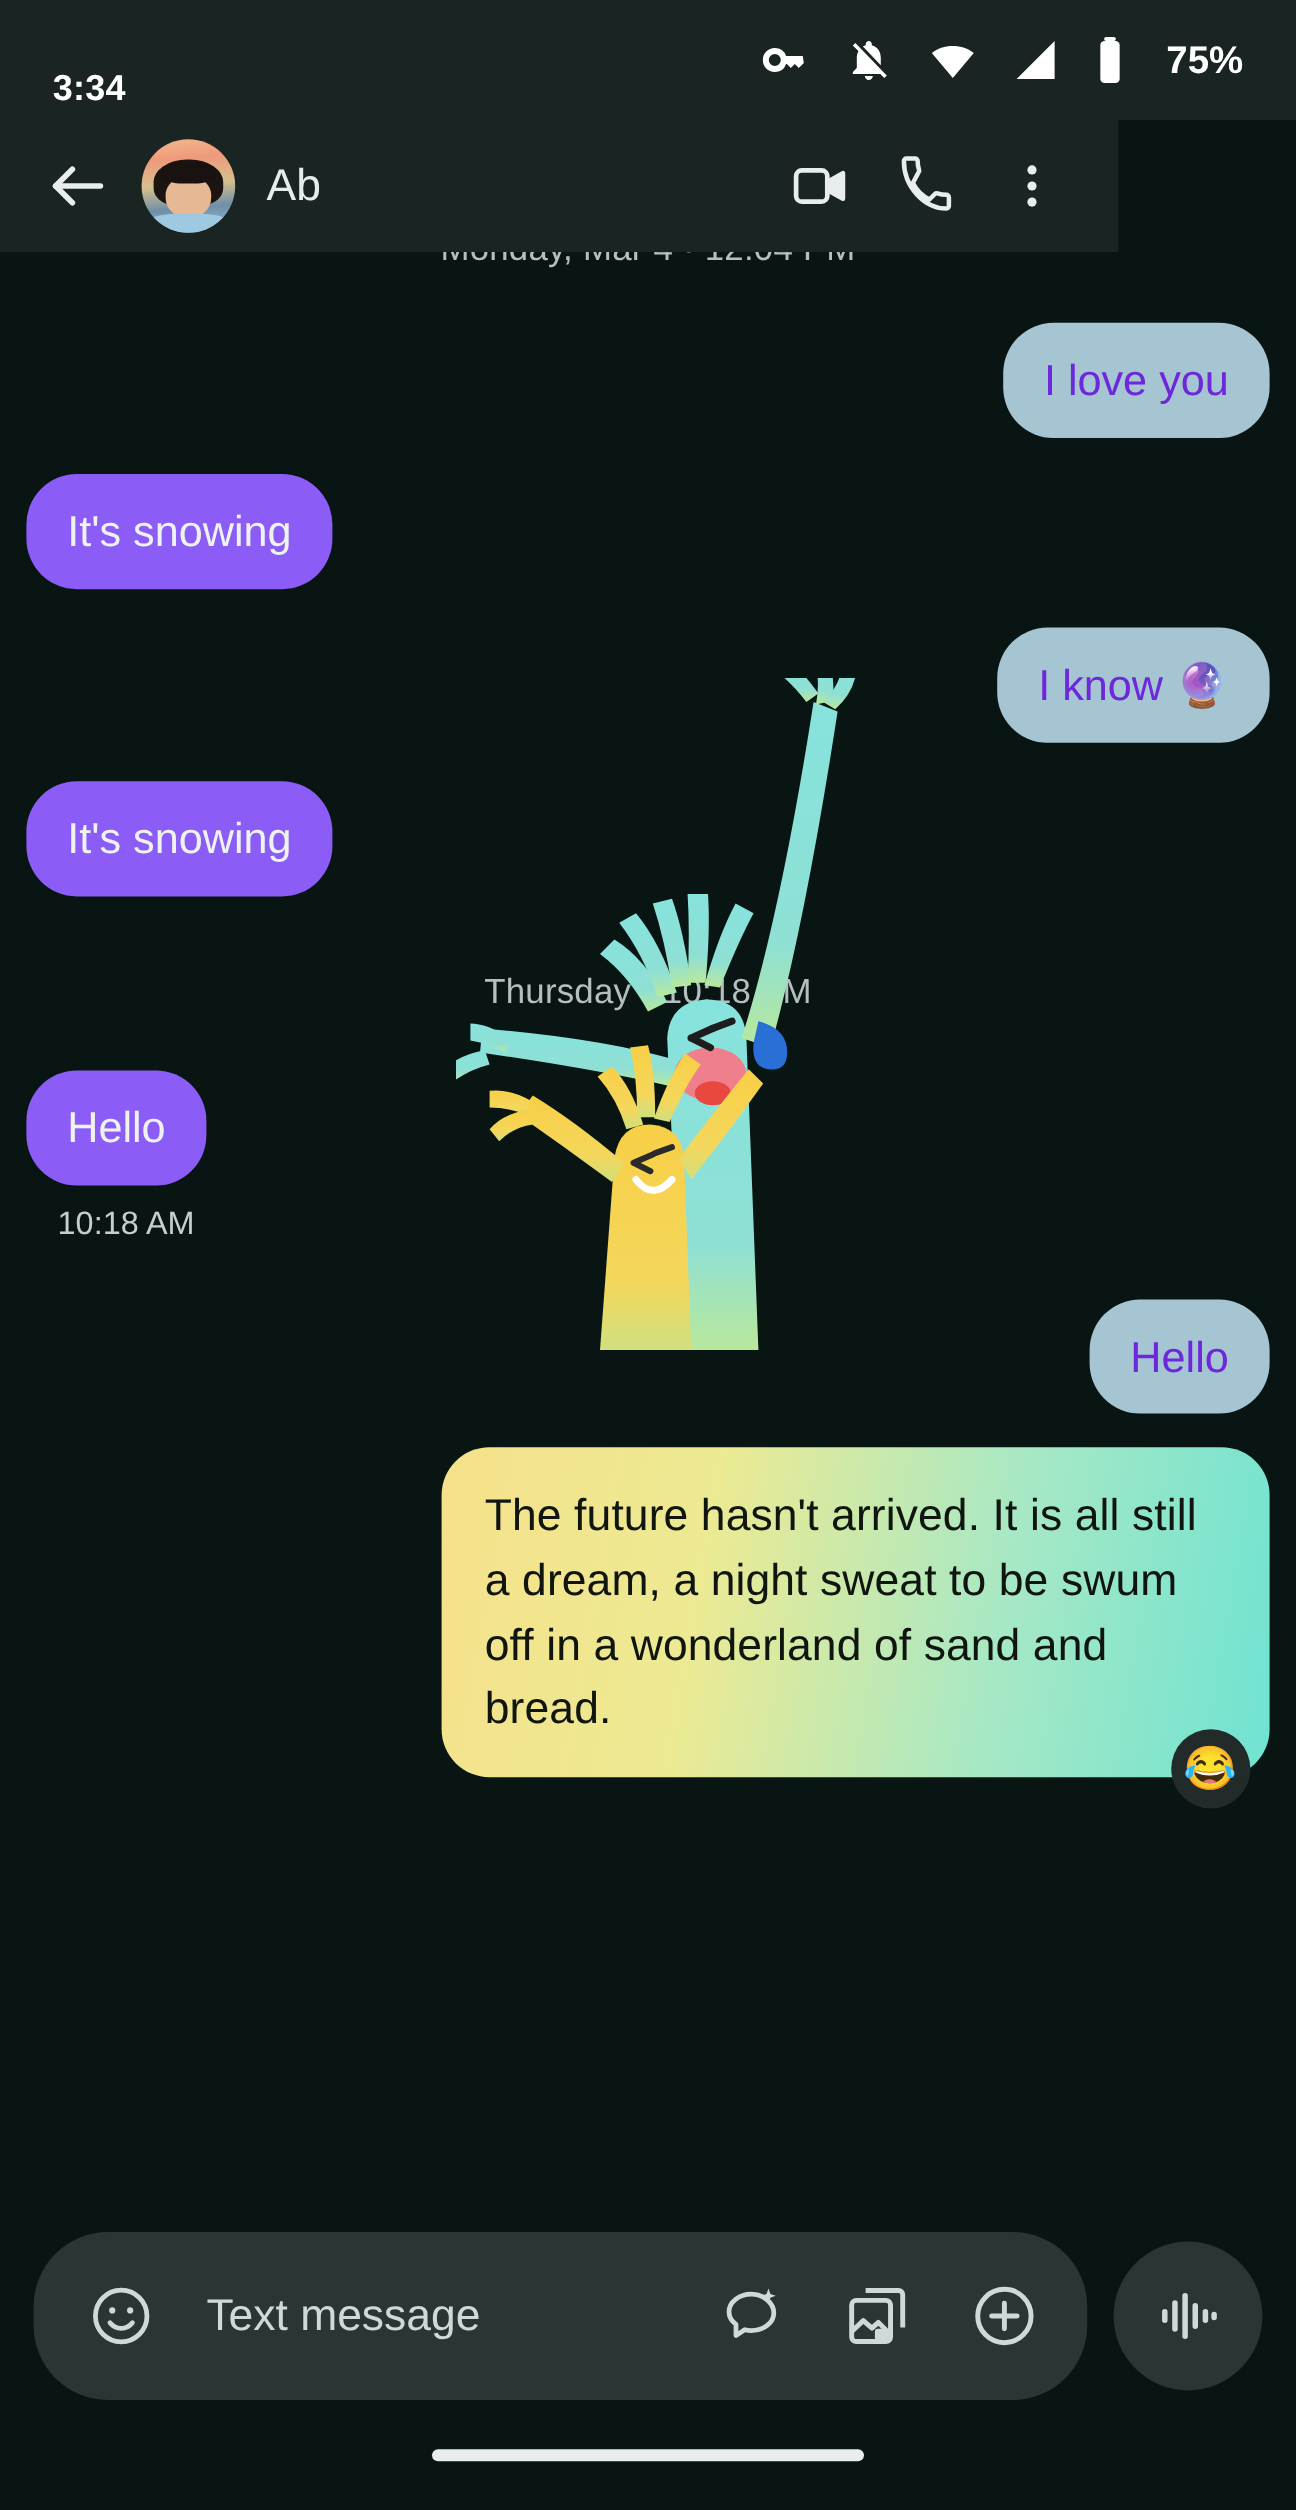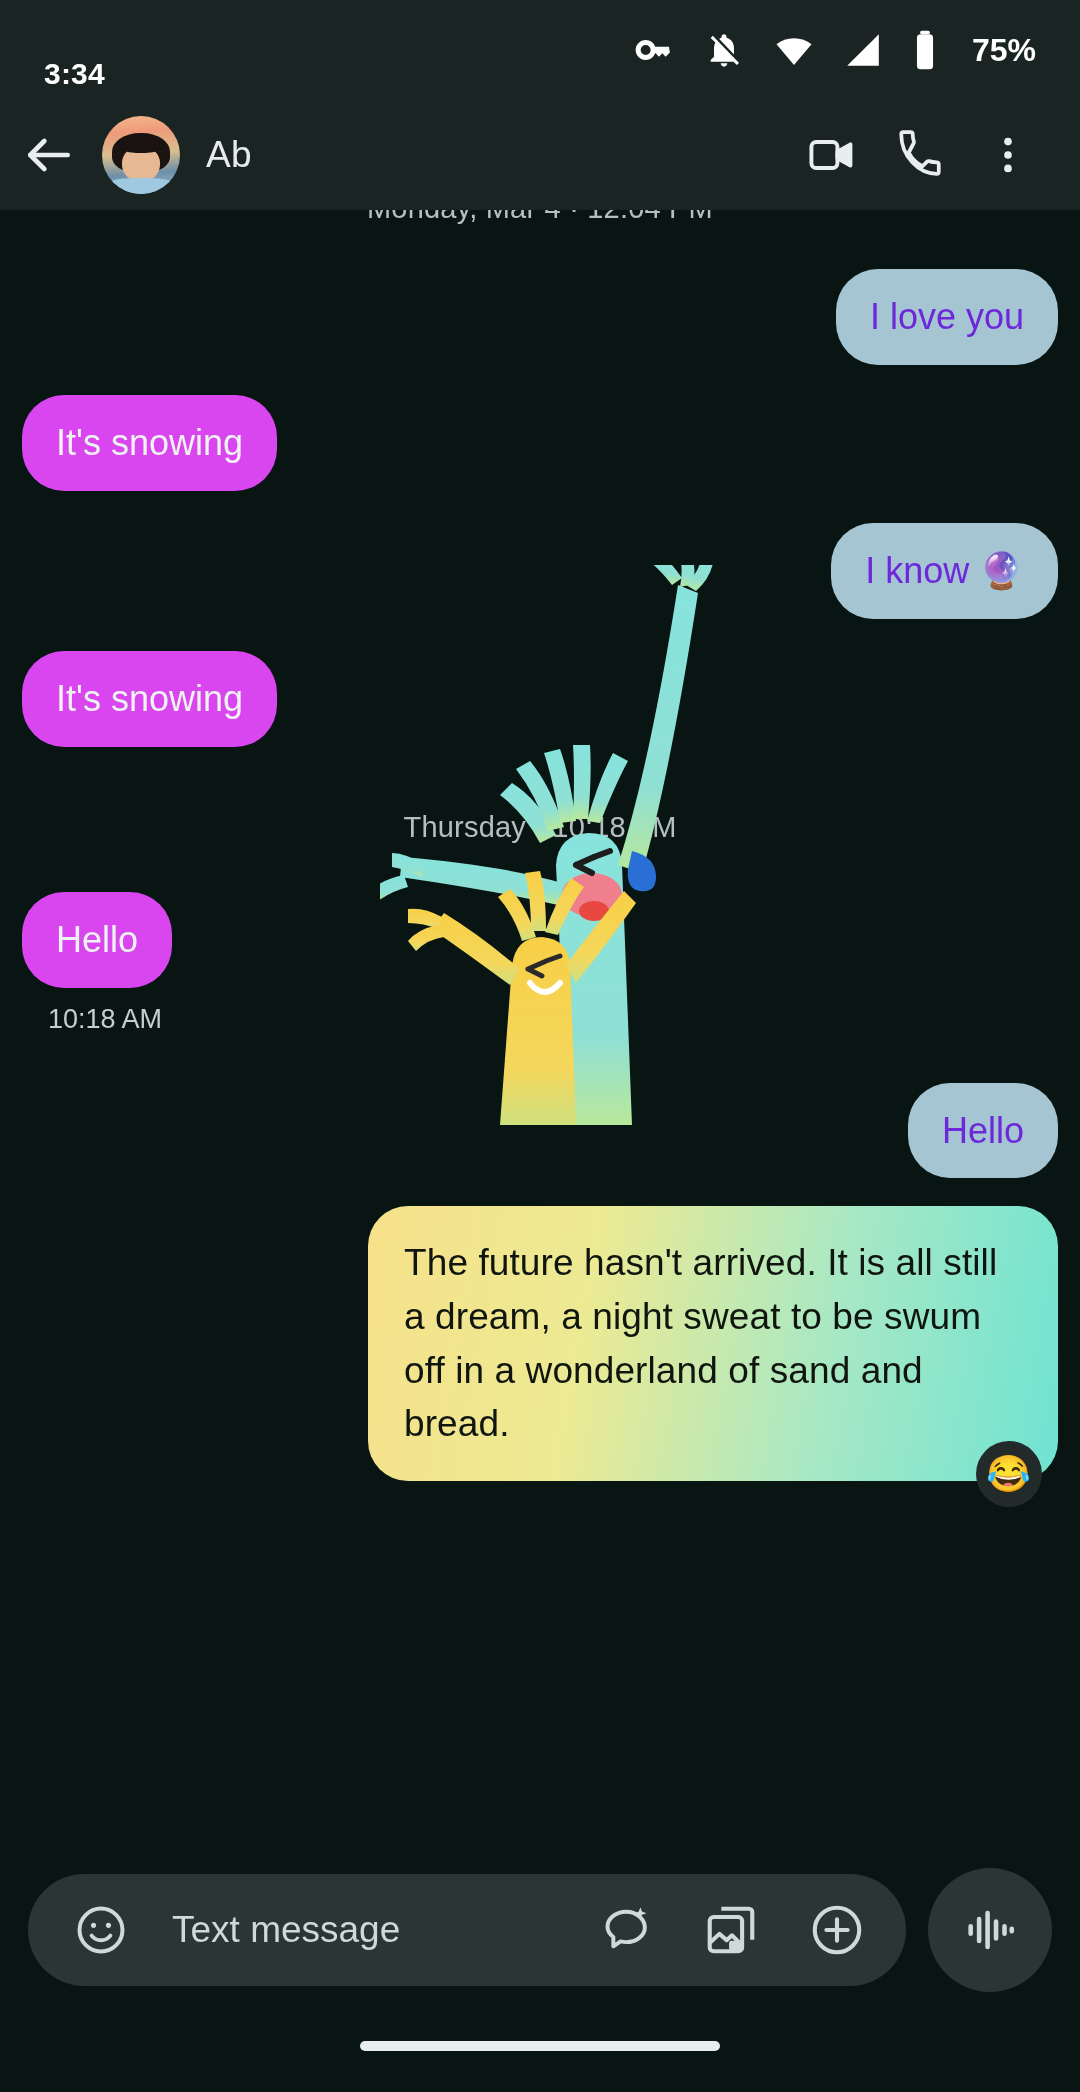--- a/index.html
+++ b/index.html
@@ -18,23 +18,23 @@
     display: flex; align-items: center; justify-content: space-between;
     padding: 0 44px;
   }
   .status-time { color: #ffffff; font-size: 30px; font-weight: 600; letter-spacing: .2px; margin-top: 48px; }
   .status-icons { display: flex; align-items: center; gap: 30px; }
   .status-icons svg { display: block; }
   .battery-pct { color: #ffffff; font-size: 32px; font-weight: 600; margin-left: 4px; }
 
   
   .app-bar {
-    position: absolute; top: 100px; left: 0; width: 1080px; height: 110px;
+    position: absolute; top: 100px; left: 0; width: 932px; height: 110px;
     background: #1a2423;
-    display: flex; align-items: center; padding: 0 30px 0 18px;
+    display: flex; align-items: center; padding: 0 30px 0 34px;
   }
   .back-btn { width: 62px; height: 62px; display: flex; align-items: center; justify-content: center; flex: 0 0 auto; }
   .avatar {
     width: 78px; height: 78px; border-radius: 50%; margin-left: 22px; flex: 0 0 auto;
     overflow: hidden; position: relative;
     background: linear-gradient(175deg,#f3b98c 0%,#ef9a7a 22%,#d8c08e 48%,#6e8fa8 72%,#9fc3d8 100%);
   }
   .avatar .hair {
     position: absolute; left: 13%; top: 22%; width: 74%; height: 50%;
     background: #1c1411; border-radius: 48% 48% 38% 38%;
@@ -66,21 +66,21 @@
   .day-divider.clipped { margin-top: -18px; }
 
   .row { display: flex; padding: 0 22px; }
   .row.out { justify-content: flex-end; }
   .row.in  { justify-content: flex-start; }
 
   .bubble {
     max-width: 720px; padding: 26px 34px; font-size: 36px; line-height: 1.22;
     border-radius: 42px; word-wrap: break-word;
   }
-  .bubble.in  { background: #d946ef; color: #eef3f2; }
+  .bubble.in  { background: #8b5cf6; color: #eef3f2; }
   .bubble.out { background: #a6c5d3; color: #6d28d9; }
 
   .ts { font-size: 27px; color: #c4cfce; padding: 0 22px; }
   .ts.left  { text-align: left; margin-left: 26px; }
   .ts.center{ text-align: center; }
 
   
   .sticker-wrap { position: relative; height: 0; }
   .sticker {
     position: absolute; left: 380px; top: -470px; width: 420px; height: 560px;
@@ -102,21 +102,21 @@
     background: #222b2a; display: flex; align-items: center; justify-content: center;
     font-size: 36px; line-height: 1;
   }
 
   
   .composer {
     position: absolute; left: 0; bottom: 92px; width: 1080px; height: 140px;
     display: flex; align-items: center; padding: 0 28px; gap: 22px;
   }
   .input-pill {
-    flex: 1 1 auto; height: 112px; border-radius: 62px; background: #2b3533;
+    flex: 1 1 auto; height: 140px; border-radius: 62px; background: #2b3533;
     display: flex; align-items: center; padding: 0 26px 0 30px; gap: 20px;
   }
   .placeholder { flex: 1 1 auto; color: #cfd9d8; font-size: 37px; margin-left: 8px; }
   .pill-icon { width: 86px; height: 86px; display: flex; align-items: center; justify-content: center; flex: 0 0 auto; }
   .voice-btn {
     width: 124px; height: 124px; border-radius: 62px; background: #2b3533;
     display: flex; align-items: center; justify-content: center; flex: 0 0 auto;
   }
 
   

